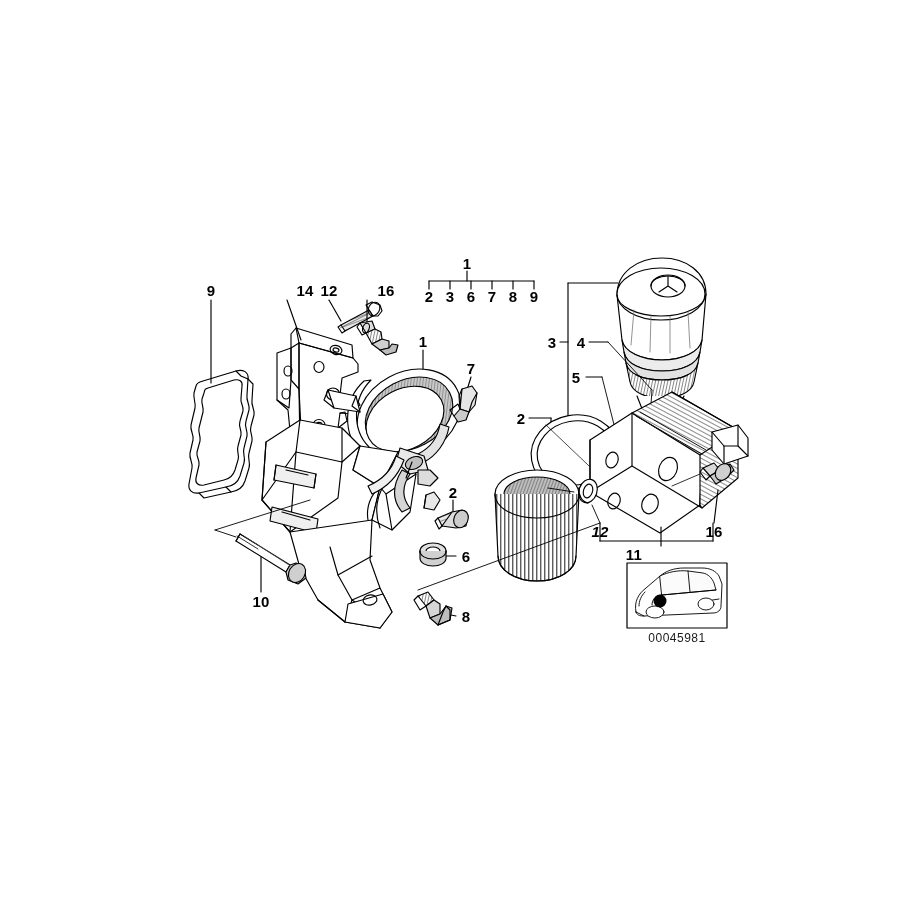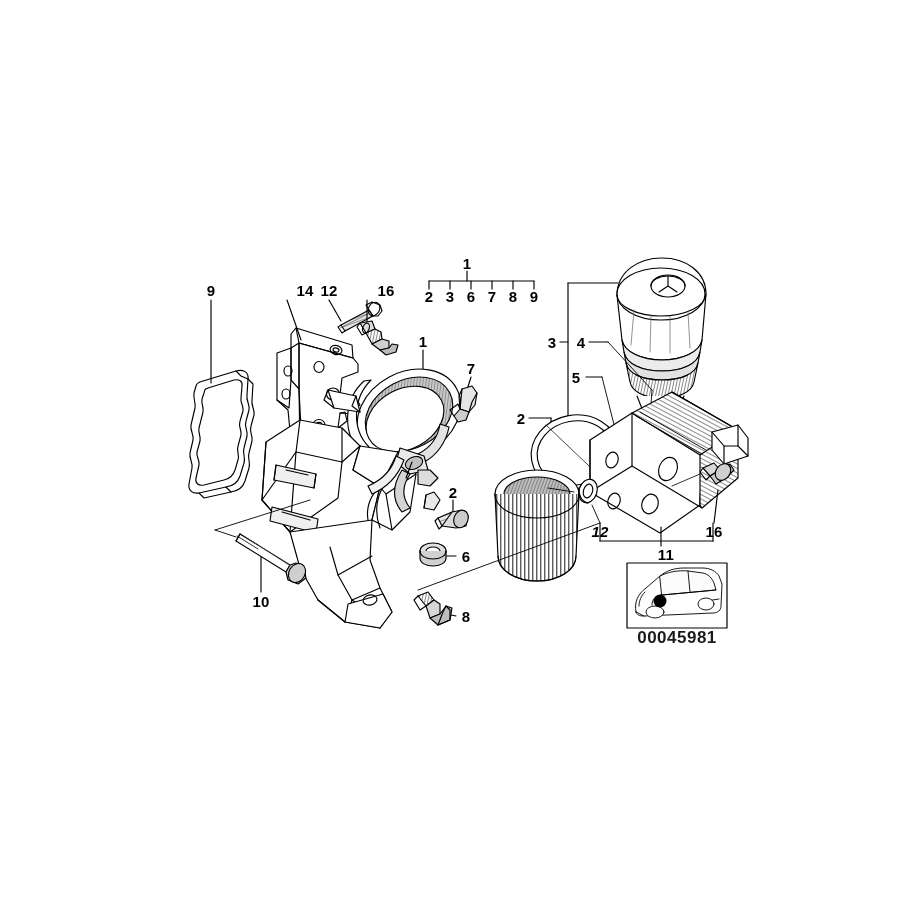--- a/index.html
+++ b/index.html
@@ -31,22 +31,22 @@
     font-weight: bold;
     color: #000000;
     line-height: 1;
     white-space: nowrap;
     transform: translate(-50%, -50%);
     letter-spacing: 0.2px;
   }
   .diagram-id {
     position: absolute;
     font-family: "Liberation Sans", sans-serif;
-    font-size: 17px;
-    font-weight: bold;
+    font-size: 12px;
+    font-weight: normal;
     color: #1a1a1a;
     letter-spacing: 0.5px;
     white-space: nowrap;
     transform: translate(-50%, -50%);
   }
 </style>
 </head>
 <body>
 
 <div id="diagram-page">
@@ -442,18 +442,18 @@
   <div class="callout" style="left:576px; top:377px;">5</div>
 
   <div class="callout" style="left:521px; top:418px;">2</div>
 
   <div class="callout" style="left:453px; top:492px;">2</div>
   <div class="callout" style="left:466px; top:556px;">6</div>
   <div class="callout" style="left:466px; top:616px;">8</div>
   <div class="callout" style="left:261px; top:601px;text-align:center;">10</div>
 
   <div class="callout" style="left:600px; top:531px;font-style:italic;">12</div>
-  <div class="callout" style="left:666px; top:554px;">11</div>
+  <div class="callout" style="left:634px; top:554px;">11</div>
   <div class="callout" style="left:714px; top:531px;">16</div>
 
   <div class="diagram-id" style="left:677px; top:638px;">00045981</div>
 
 </div>
 
 </body></html>

